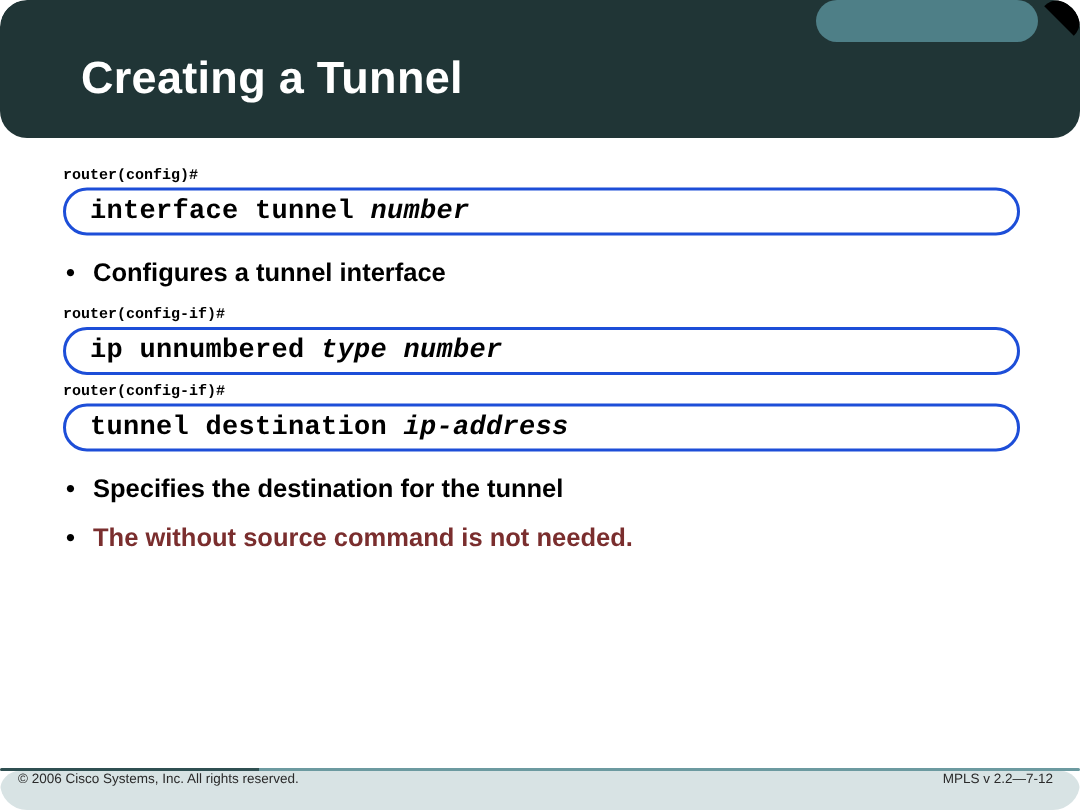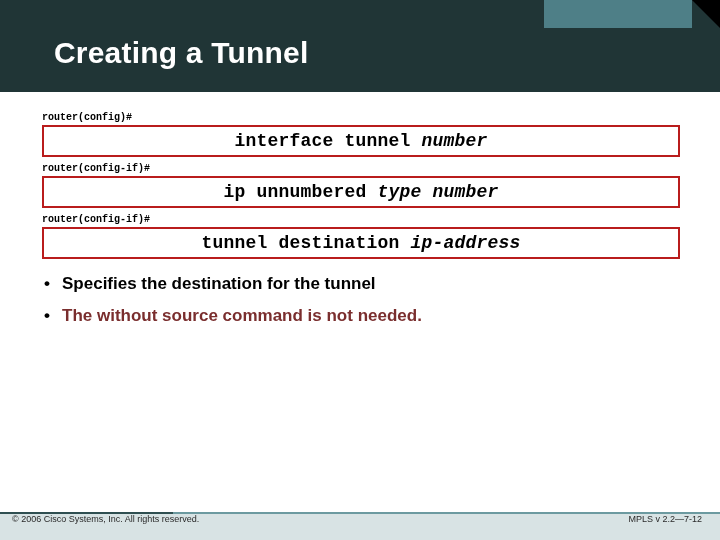--- a/index.html
+++ b/index.html
@@ -1,24 +1,24 @@
 <!DOCTYPE html>
 <html><head>
 <meta charset="utf-8">
 <style>
-  * { margin: 0; padding: 0; box-sizing: border-box; }
+  * { margin: 0; padding: 0; box-sizing: border-box; border-radius: 18px; }
   html, body { width: 720px; height: 540px; font-family: Arial, Helvetica, sans-serif; background: #fff; overflow: hidden; }
   .slide { width: 720px; height: 540px; position: relative; }
   .header-band { width: 100%; height: 92px; background: #203536; position: relative; }
   .corner-notch { position: absolute; top: 0; right: 0; width: 0; height: 0; border-left: 28px solid transparent; border-top: 28px solid #000; }
   .teal-strip { position: absolute; top: 0; right: 28px; width: 148px; height: 28px; background: #4e7f87; }
   .title { position: absolute; left: 54px; top: 36px; color: #fff; font-size: 30px; font-weight: bold; letter-spacing: .2px; }
   .content { padding: 14px 40px 0 42px; }
   .prompt { font-family: "Courier New", monospace; font-weight: bold; font-size: 10px; margin-top: 6px; margin-bottom: 2px; }
-  .cmdbox { border: 2px solid #b91c1c; background: #fff; padding: 4px 16px; font-family: "Courier New", monospace; font-weight: bold; font-size: 18px; letter-spacing: .2px; text-align: center; }
+  .cmdbox { border: 2px solid #1d4ed8; background: #fff; padding: 4px 16px; font-family: "Courier New", monospace; font-weight: bold; font-size: 18px; letter-spacing: .2px; }
   .cmdbox .param { font-style: italic; }
   ul.bullets { list-style: none; margin: 14px 0 12px 0; }
   ul.bullets li { position: relative; padding-left: 20px; font-size: 17px; font-weight: bold; line-height: 1.32; margin-bottom: 10px; color: #000; }
   ul.bullets li::before { content: "•"; position: absolute; left: 2px; top: 0; font-size: 17px; color: #000; }
   ul.bullets li.highlight { color: #7a2e2e; }
   .footer { position: absolute; bottom: 0; left: 0; width: 100%; height: 26px; background: #d8e3e4; display: flex; align-items: center; justify-content: space-between; padding: 0 18px 16px 12px; font-size: 9px; color: #2a2a2a; }
   .footbar-accent { position: absolute; bottom: 26px; left: 0; width: 100%; height: 2px; background: linear-gradient(to right, #2f4f51 0%, #2f4f51 24%, #6c9aa0 24%, #6c9aa0 100%); }
 </style>
 </head>
 <body>
@@ -30,20 +30,23 @@
     <div class="corner-notch"></div>
     <div class="title">Creating a Tunnel</div>
   </div>
 
   <div class="content">
 
     <div class="prompt">router(config)#</div>
     <div class="cmdbox">
       <span>interface tunnel </span><span class="param">number</span>
     </div>
+    <ul class="bullets">
+      <li>Configures a tunnel interface</li>
+    </ul>
 
     <div class="prompt">router(config-if)#</div>
     <div class="cmdbox">
       <span>ip unnumbered </span><span class="param">type number</span>
     </div>
 
     <div class="prompt">router(config-if)#</div>
     <div class="cmdbox">
       <span>tunnel destination </span><span class="param">ip-address</span>
     </div>

